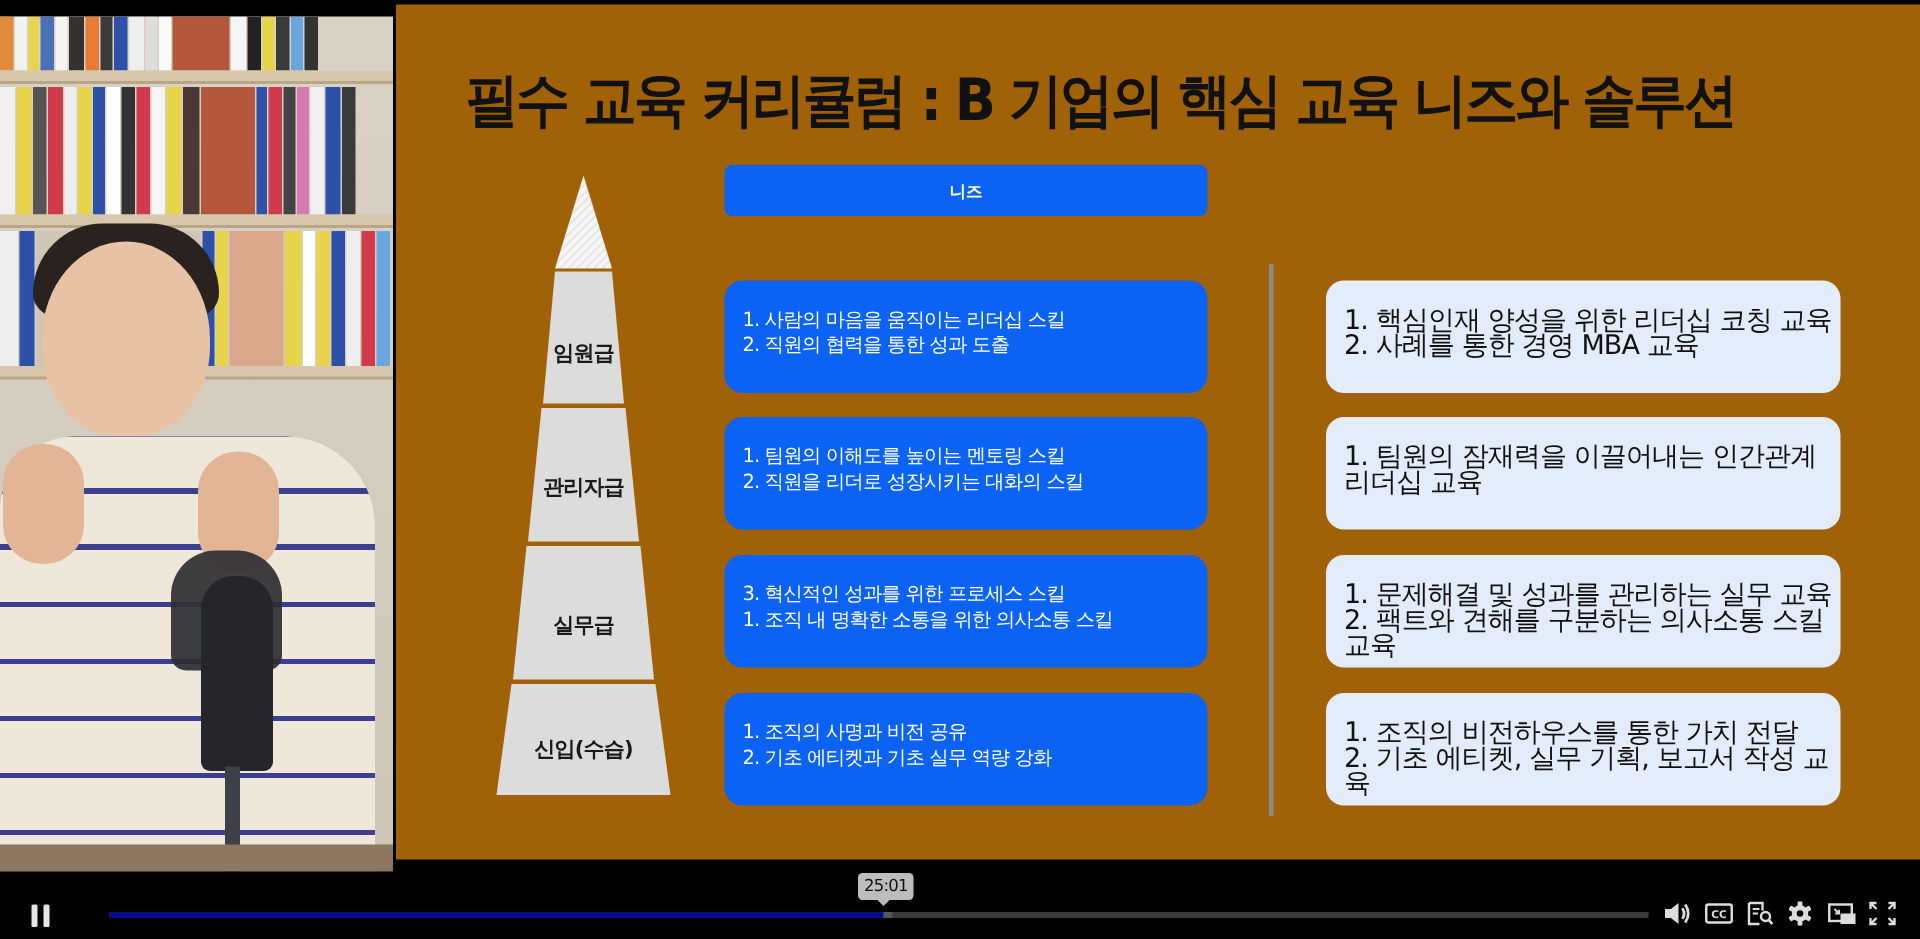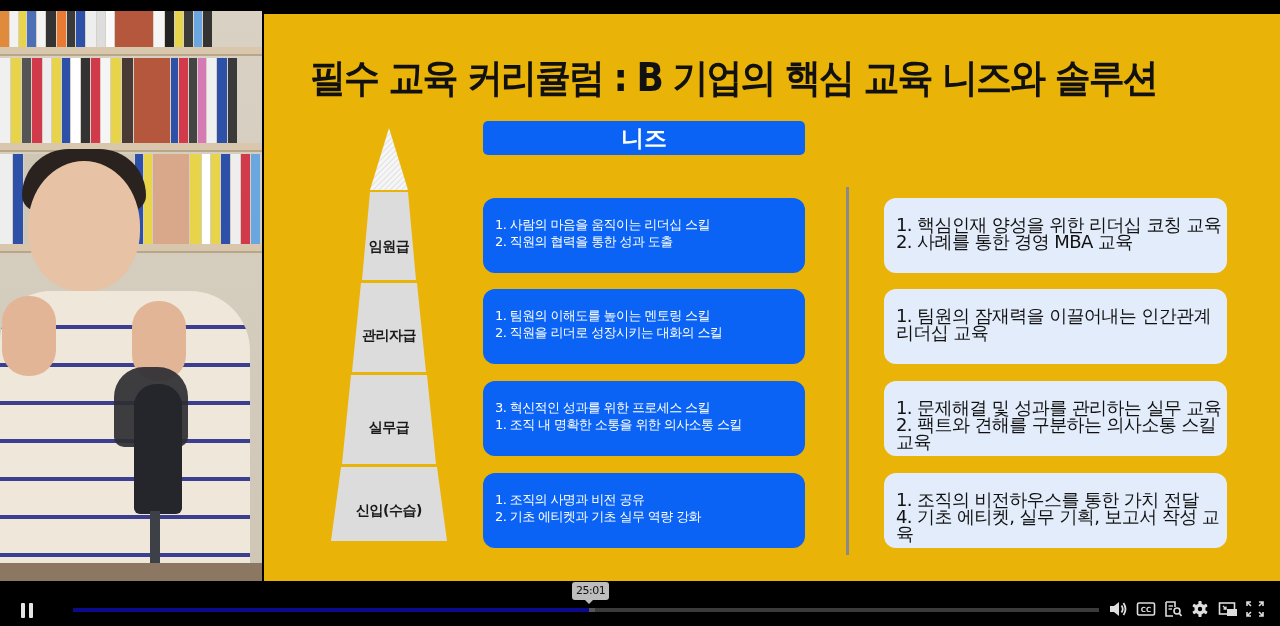--- a/index.html
+++ b/index.html
@@ -19,26 +19,26 @@
   .hair { position: absolute; left: 22px; top: 138px; width: 124px; height: 62px; border-radius: 60px 60px 20px 20px; background: #2a221e; }
   .sweater { position: absolute; left: 0; top: 280px; width: 250px; height: 290px; border-radius: 50px 60px 0 0;
              background: repeating-linear-gradient(180deg,#efe8da 0px,#efe8da 34px,#3c3f8f 34px,#3c3f8f 38px); }
   .mic-screen { position: absolute; left: 114px; top: 356px; width: 74px; height: 80px; border-radius: 30px 30px 10px 10px; background: #2e2e33; opacity: .92; }
   .mic { position: absolute; left: 134px; top: 373px; width: 48px; height: 130px; border-radius: 22px 22px 6px 6px; background: #24262b; }
   .mic-stand { position: absolute; left: 150px; top: 500px; width: 10px; height: 70px; background: #3d4046; }
   .desk { position: absolute; left: 0; top: 552px; width: 262px; height: 20px; background: #8b7762; }
   .hand { position: absolute; width: 54px; height: 80px; border-radius: 26px; background: #e2b596; }
 
   
-  .slide { position: absolute; left: 264px; top: 14px; width: 1016px; height: 570px; background: #eab308; }
+  .slide { position: absolute; left: 264px; top: 3px; width: 1016px; height: 570px; background: #a16207; }
   .title { position: absolute; left: 46px; top: 38px; font-size: 36px; font-weight: 900; color: #111;
            letter-spacing: -2px; font-family: "DejaVu Sans", sans-serif; transform: scaleY(1.08); transform-origin: left top; }
 
   .col-header { position: absolute; height: 34px; border-radius: 5px; display: flex; align-items: center; justify-content: center;
-                font-size: 23px; font-weight: bold; }
+                font-size: 11px; font-weight: bold; }
   .needs-header { left: 219px; top: 107px; width: 322px; background: #0a63f5; color: #fff; }
   .sol-header { left: 627px; top: 107px; width: 316px; background: #e3ecfa; color: #111; }
 
   .pyr { position: absolute; left: 50px; top: 110px; width: 150px; height: 430px; }
   .pyr svg { position: absolute; left: 0; top: 0; }
   .tier-label { position: absolute; width: 150px; text-align: center; font-size: 14px; font-weight: bold; color: #1a1a1a; letter-spacing: -0.5px; }
 
   .need-box { position: absolute; left: 219px; width: 322px; height: 75px; border-radius: 12px; background: #0a63f5; color: #fff;
               padding: 18px 0 0 12px; font-size: 13px; letter-spacing: -0.6px; line-height: 17px; }
   .sol-box { position: absolute; left: 620px; width: 343px; height: 75px; border-radius: 12px; background: #e3ecfa; color: #111;
@@ -186,21 +186,21 @@
   </div>
   <div class="sol-box" style="top:275px">
     <div>1. 팀원의 잠재력을 이끌어내는 인간관계 리더십 교육</div>
   </div>
   <div class="sol-box" style="top:367px">
     <div>1. 문제해결 및 성과를 관리하는 실무 교육</div>
     <div>2. 팩트와 견해를 구분하는 의사소통 스킬 교육</div>
   </div>
   <div class="sol-box" style="top:459px">
     <div>1. 조직의 비전하우스를 통한 가치 전달</div>
-    <div>4. 기초 에티켓, 실무 기획, 보고서 작성 교육</div>
+    <div>2. 기초 에티켓, 실무 기획, 보고서 작성 교육</div>
   </div>
 </div>
 
 <div class="controls">
   <div class="pause">
     <span style="left:1px"></span>
     <span style="left:9px"></span>
   </div>
   <div class="tooltip">25:01</div>
   <div class="track">

